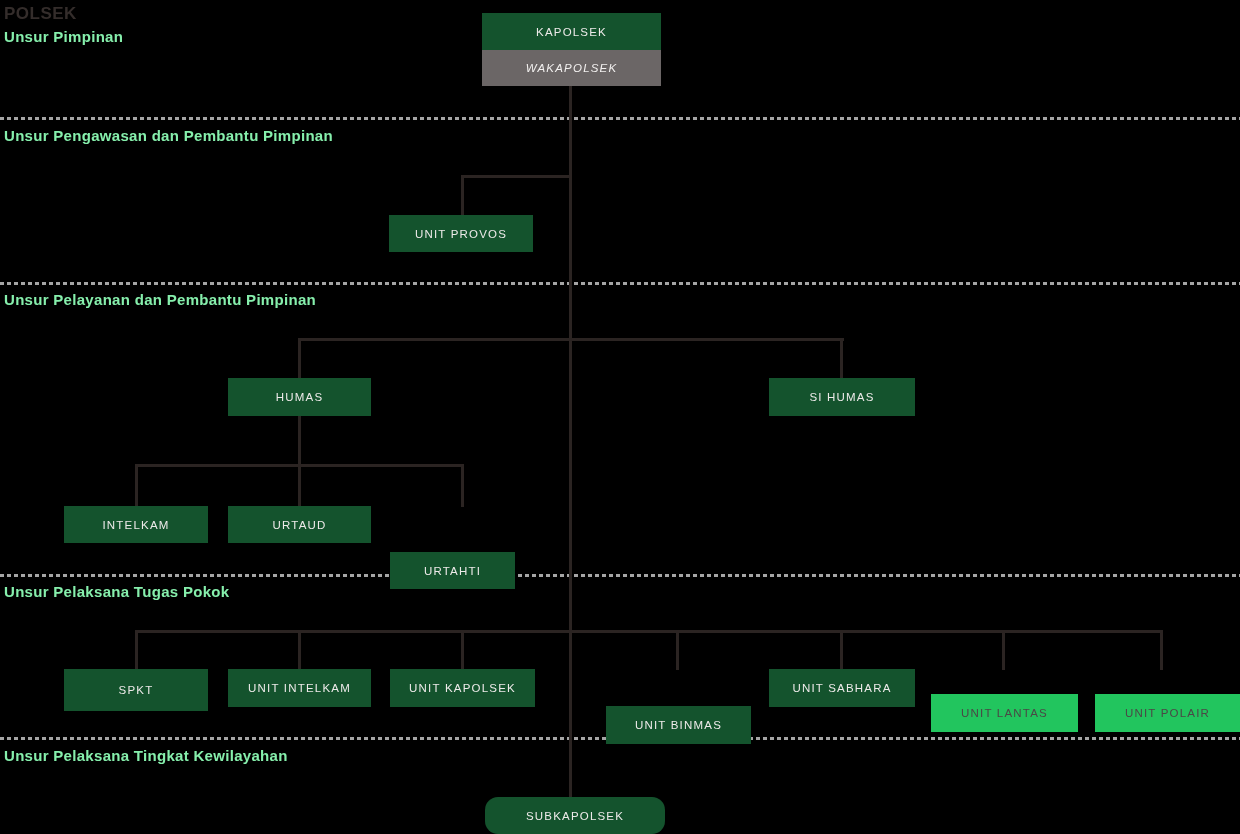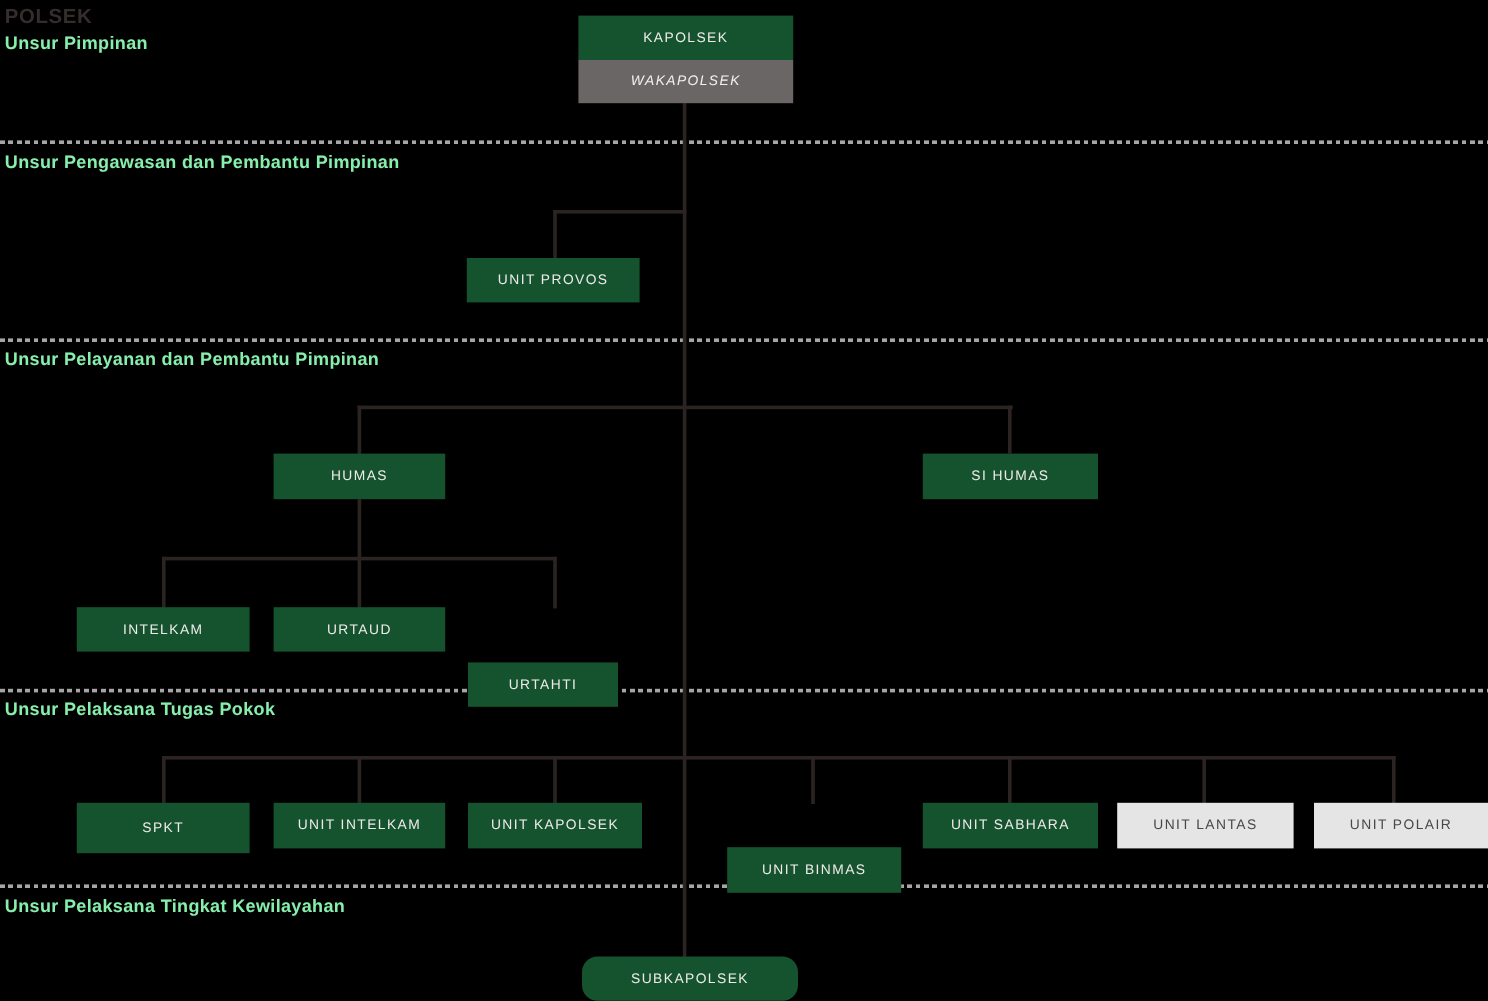--- a/index.html
+++ b/index.html
@@ -30,21 +30,21 @@
   }
   .node{
     position:absolute;
     display:flex;align-items:center;justify-content:center;
     font-size:11.5px;letter-spacing:1.2px;
     text-align:center;
     box-sizing:border-box;
   }
   .v-dark{background:#14532d;color:#edeae9;}
   .v-gray{background:#6b6666;color:#f2f0ef;font-style:italic;}
-  .v-light{background:#e5e5e5;color:#4a4846;}
+  .v-light{background:#22c55e;color:#4a4846;margin-top:25px;}
 </style>
 </head>
 <body>
 
 <div class="stage">
 
   <div class="page-title">POLSEK</div>
   <div class="section-header" style="top:28px;">Unsur Pimpinan</div>
   <div class="section-header" style="top:127px;">Unsur Pengawasan dan Pembantu Pimpinan</div>
   <div class="section-header" style="top:291px;">Unsur Pelayanan dan Pembantu Pimpinan</div>

